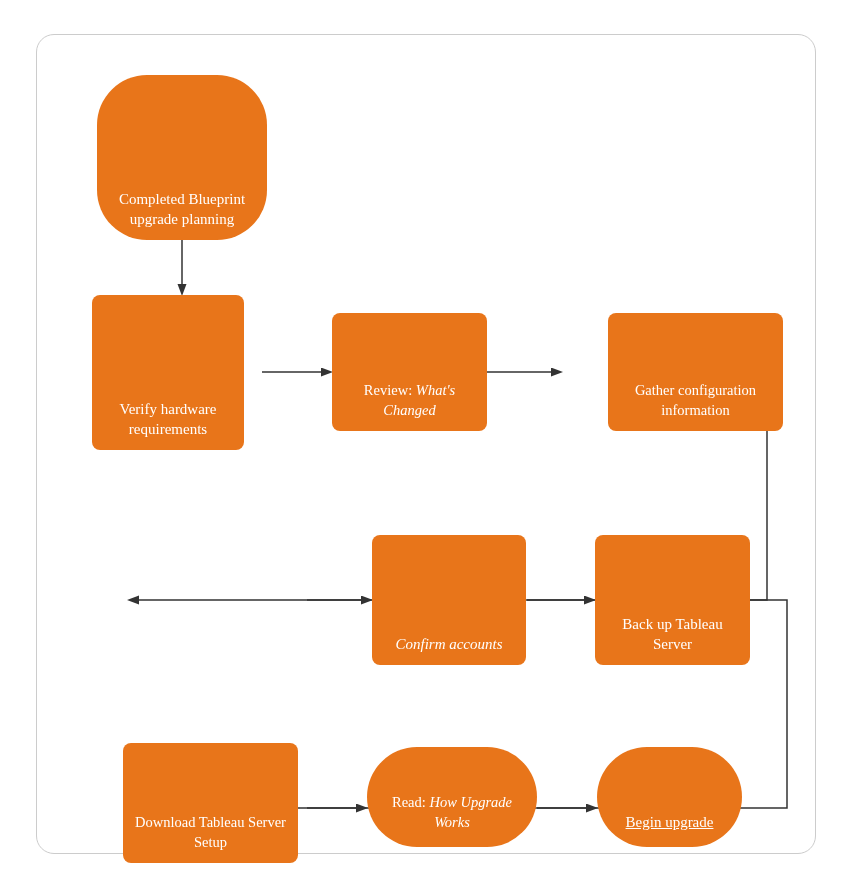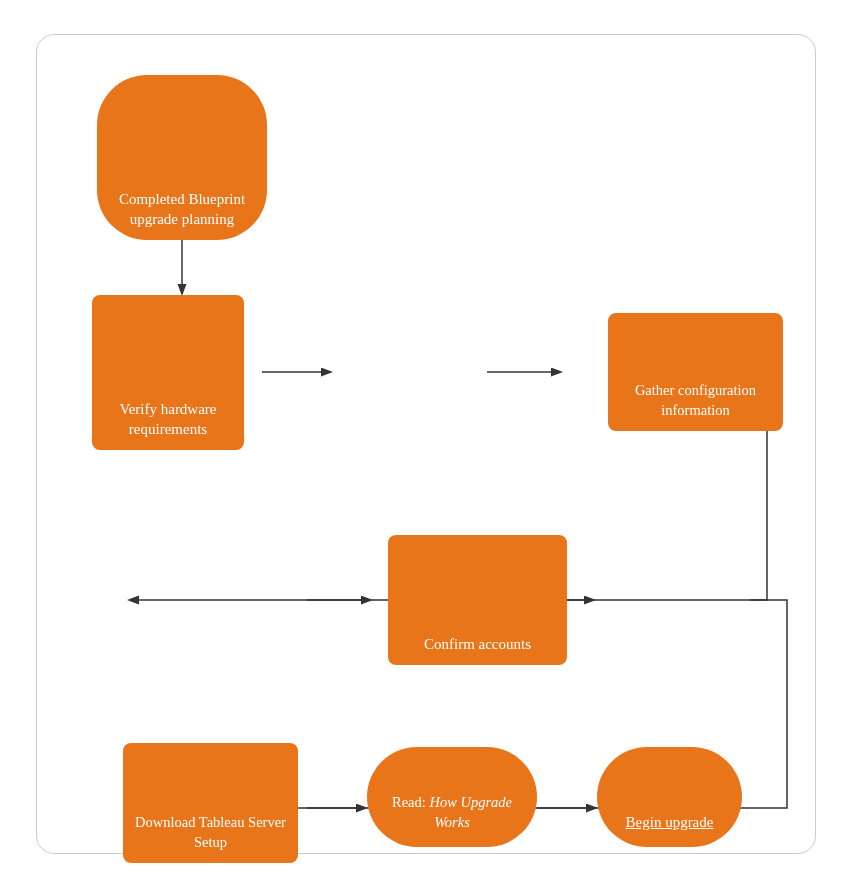--- a/index.html
+++ b/index.html
@@ -91,30 +91,36 @@
   </svg>
 
   <div class="node node-rounded" style="left:60px; top:40px; width:170px; height:165px; font-size:15px; padding:10px;">
     <span>Completed Blueprint upgrade planning</span>
   </div>
 
   <div class="node node-rect" style="left:55px; top:260px; width:152px; height:155px; font-size:15px; padding:10px;">
     <span>Verify hardware requirements</span>
   </div>
 
+  <div class="node node-rect" style="left:295px; top:278px; width:155px; height:118px; font-size:14.5px; padding:10px;">
+    <span>Review: <em>What's Changed</em></span>
+  </div>
 
   <div class="node node-rect" style="left:525px; top:278px; width:175px; height:118px; font-size:14.5px; padding:10px;margin-left:46px;">
     <span>Gather configuration information</span>
   </div>
 
 
-  <div class="node node-rect" style="left:351px; top:500px; width:179px; height:130px; font-size:15px; padding:10px;">
+  <div class="node node-rect" style="left:335px; top:500px; width:154px; height:130px; font-size:15px; padding:10px;font-style:italic;">
     <span>Confirm accounts</span>
   </div>
 
+  <div class="node node-rect" style="left:558px; top:500px; width:155px; height:130px; font-size:15px; padding:10px;">
+    <span>Back up Tableau Server</span>
+  </div>
 
   <div class="node node-rect" style="left:86px; top:708px; width:175px; height:120px; font-size:14.5px; padding:10px;">
     <span>Download Tableau Server Setup</span>
   </div>
 
   <div class="node node-rounded" style="left:330px; top:712px; width:170px; height:100px; font-size:14.5px; padding:14px;">
     <span>Read: <em>How Upgrade Works</em></span>
   </div>
 
   <div class="node node-rounded" style="left:560px; top:712px; width:145px; height:100px; font-size:15px; padding:14px;text-decoration:underline;">

